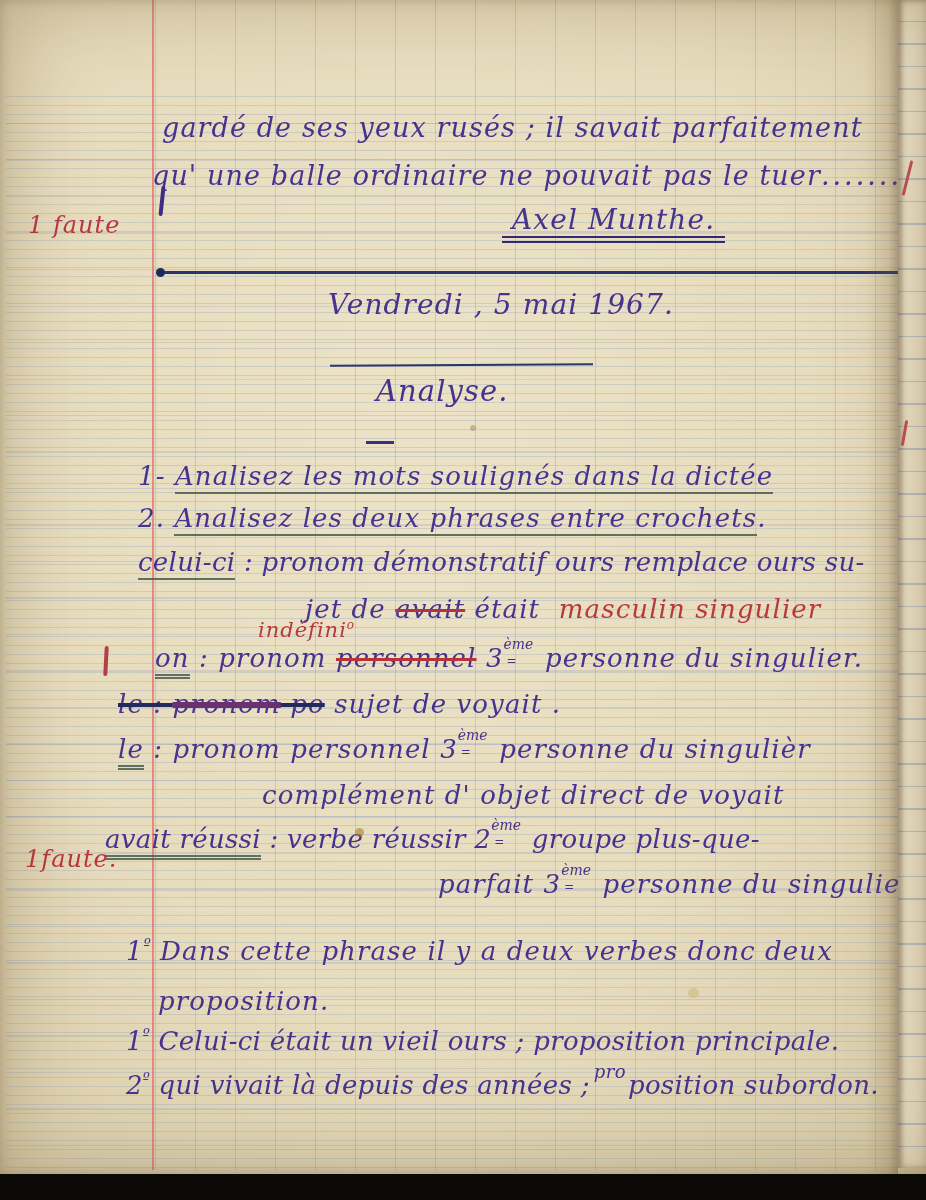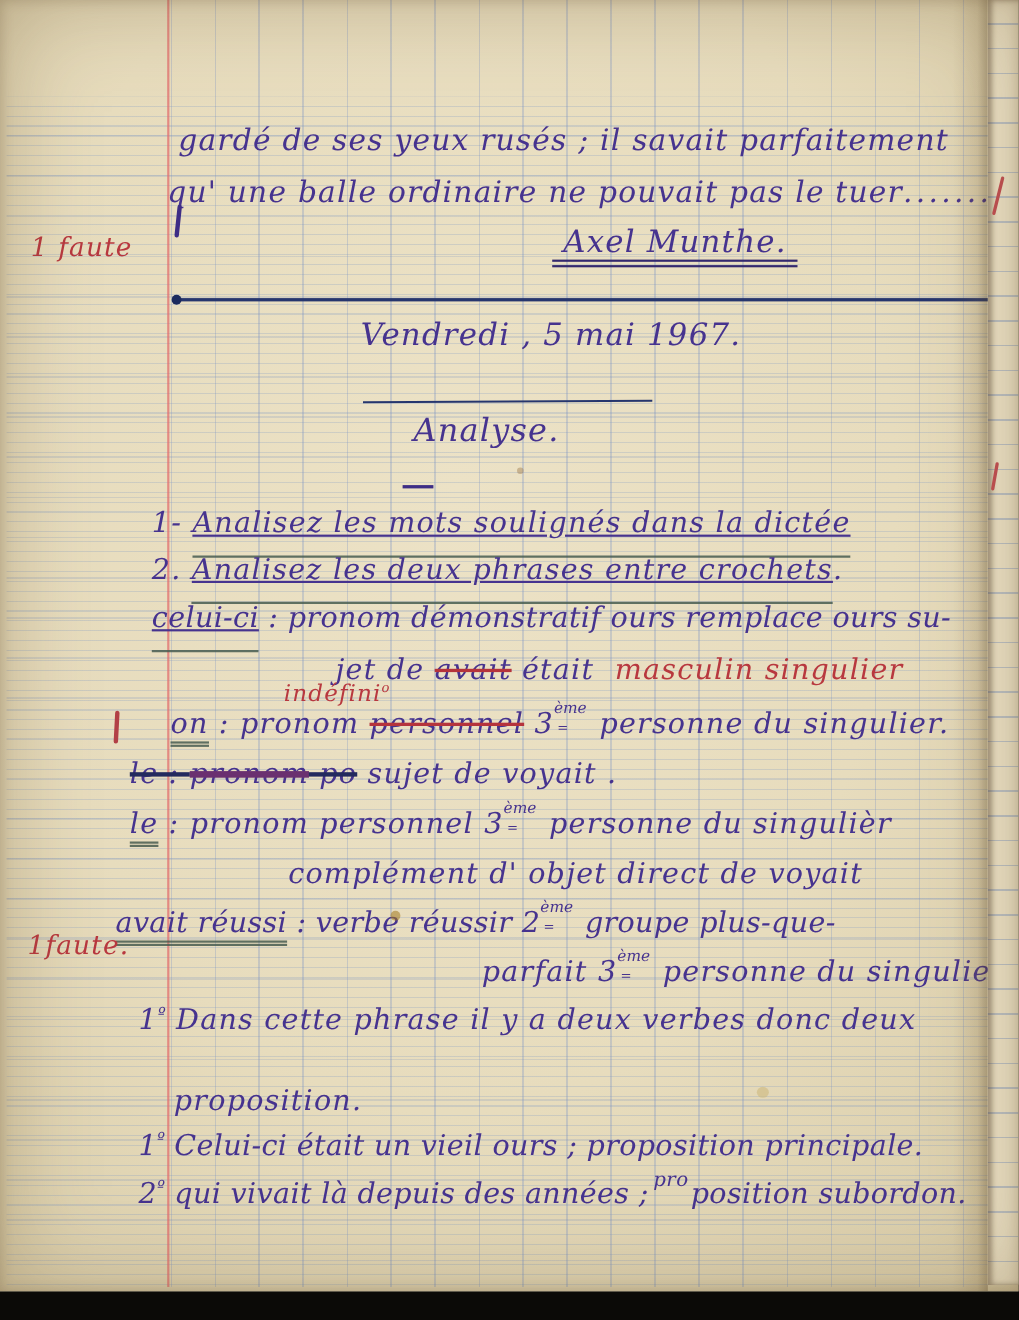--- a/index.html
+++ b/index.html
@@ -46,21 +46,21 @@
     background-image:repeating-linear-gradient(to bottom, transparent 0, transparent 21px, rgba(125,150,195,.45) 21px, rgba(125,150,195,.45) 22.5px);
     box-shadow:inset 4px 0 5px rgba(60,40,20,.40);
   }
   .hw{
     position:absolute;white-space:nowrap;color:var(--ink);
     font:italic 26px "DejaVu Serif", serif;letter-spacing:1.1px;
   }
   .tight{letter-spacing:0.3px;}
   .red{color:var(--red);}
   .rednote{position:absolute;white-space:nowrap;color:var(--red);font:italic 24px "DejaVu Serif", serif;letter-spacing:1px;}
-  .u1{border-bottom:2.5px solid var(--ugreen);padding-bottom:14px;text-decoration:underline;}
+  .u1{border-bottom:2.5px solid var(--ugreen);padding-bottom:1px;}
   .u2{border-bottom:5px double var(--ugreen);padding-bottom:1px;}
   .usig{border-bottom:7px double #33296f;padding:0 10px 0 10px;}
   .strike-red{text-decoration:line-through;text-decoration-color:#b5343c;text-decoration-thickness:3px;}
   .strike-ink{text-decoration:line-through;text-decoration-color:#232a5e;text-decoration-thickness:3.5px;}
   .scribble{text-decoration:line-through;text-decoration-color:#6a3070;text-decoration-thickness:6px;}
   .rule-line{position:absolute;background:var(--rule);height:2.5px;}
   .dash{position:absolute;background:#3d2d86;}
   .supstack{display:inline-block;position:relative;width:32px;height:18px;vertical-align:top;}
   .supstack .s1{position:absolute;left:0;top:-7px;font-size:14px;letter-spacing:0;}
   .supstack .s2{position:absolute;left:3px;top:11px;font-size:12px;letter-spacing:0;}
@@ -106,21 +106,21 @@
   <div class="hw" style="left:118px;top:689px;font-style:italic;"><span class="strike-ink"><span>le : </span><span class="scribble">pronom</span><span> po</span></span><span> sujet de voyait .</span></div>
 
   <div class="hw" style="left:118px;top:734px;"><span class="u2">le</span><span> : pronom personnel </span><span>3</span><span class="supstack"><span class="s1">ème</span><span class="s2">=</span></span><span> personne du singulièr</span></div>
   <div class="hw" style="left:262px;top:780px;">complément d' objet direct de voyait</div>
 
   <div class="hw tight" style="left:105px;top:824px;"><span class="u2">avait réussi</span><span> : verbe réussir </span><span>2</span><span class="supstack"><span class="s1">ème</span><span class="s2">=</span></span><span> groupe plus-que-</span></div>
   <div class="hw" style="left:438px;top:869px;"><span>parfait </span><span>3</span><span class="supstack"><span class="s1">ème</span><span class="s2">=</span></span><span> personne du singulier.</span></div>
 
   <div class="rednote" style="left:25px;top:845px;">1faute.</div>
 
-  <div class="hw" style="left:126px;top:912px;"><span>1</span><span class="supd">º</span><span> Dans cette phrase il y a deux verbes donc deux</span></div>
+  <div class="hw" style="left:126px;top:936px;"><span>1</span><span class="supd">º</span><span> Dans cette phrase il y a deux verbes donc deux</span></div>
   <div class="hw" style="left:158px;top:986px;">proposition.</div>
   <div class="hw tight" style="left:126px;top:1026px;"><span>1</span><span class="supd">º</span><span> Celui-ci était un vieil ours ; proposition principale.</span></div>
   <div class="hw tight" style="left:126px;top:1070px;"><span>2</span><span class="supd">º</span><span> qui vivait là depuis des années ;</span><span class="insert">pro</span><span>position subordon.</span></div>
 
   <div class="stain" style="left:355px;top:828px;width:9px;height:9px;background:rgba(160,120,30,.55);"></div>
   <div class="stain" style="left:688px;top:988px;width:11px;height:10px;background:rgba(205,185,125,.6);"></div>
   <div class="stain" style="left:470px;top:425px;width:6px;height:6px;background:rgba(150,110,60,.4);"></div>
 
   <div class="fold"></div>
   <div class="next-page">

